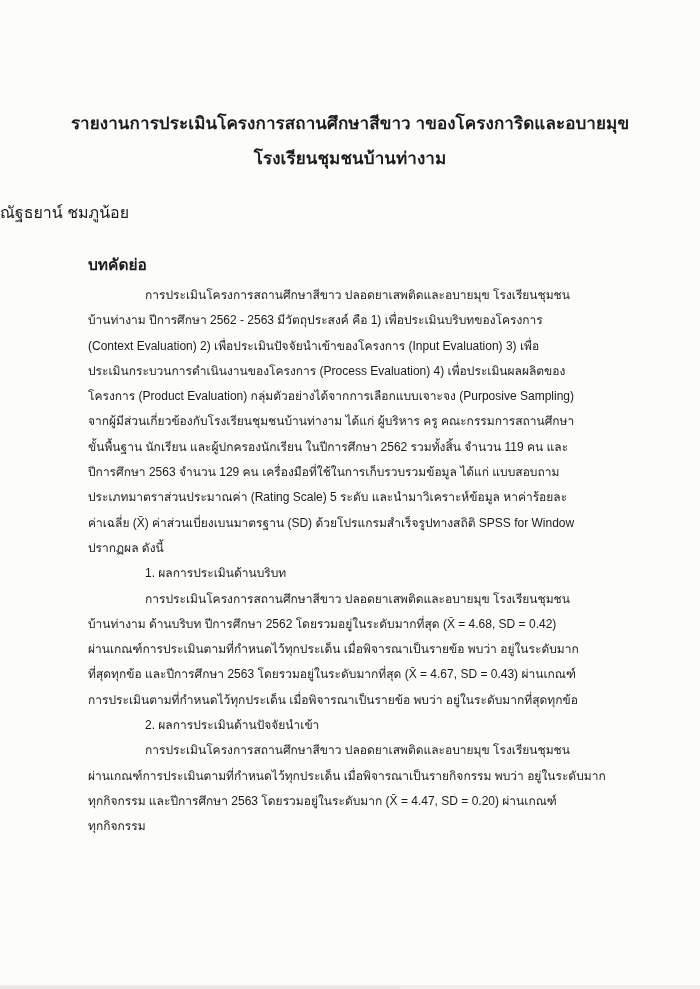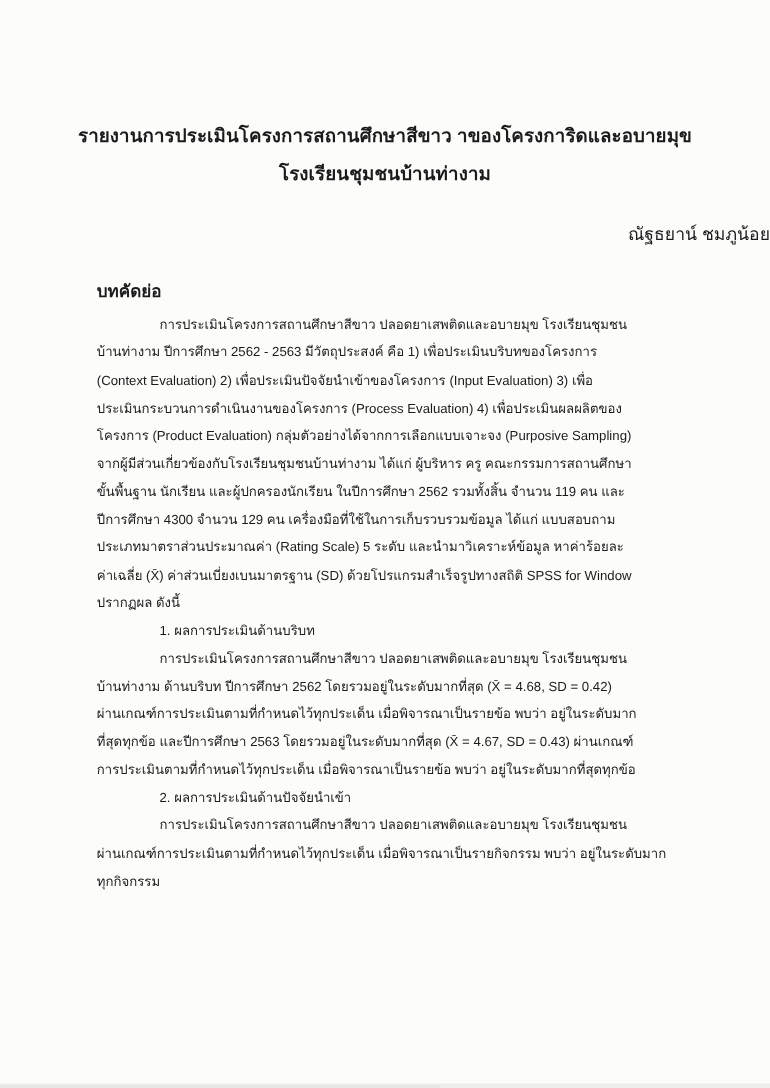--- a/index.html
+++ b/index.html
@@ -31,21 +31,21 @@
     font-weight: bold;
     font-size: 17px;
     line-height: 35px;
     letter-spacing: 0.1px;
   }
   .author {
     position: absolute;
     top: 200px;
     left: 0;
     width: 700px;
-    text-align: right;
+    text-align: left;
     font-size: 16px;
   }
   .abstract-heading {
     position: absolute;
     top: 252px;
     left: 88px;
     font-weight: bold;
     font-size: 15.5px;
   }
   .body-lines {
@@ -95,33 +95,34 @@
   <div class="abstract-heading">บทคัดย่อ</div>
 
   <div class="body-lines">
     <div class="line indent">การประเมินโครงการสถานศึกษาสีขาว ปลอดยาเสพติดและอบายมุข โรงเรียนชุมชน</div>
     <div class="line">บ้านท่างาม  ปีการศึกษา 2562 - 2563  มีวัตถุประสงค์ คือ  1) เพื่อประเมินบริบทของโครงการ</div>
     <div class="line">(Context Evaluation)  2) เพื่อประเมินปัจจัยนำเข้าของโครงการ (Input Evaluation)  3) เพื่อ</div>
     <div class="line">ประเมินกระบวนการดำเนินงานของโครงการ (Process Evaluation)  4) เพื่อประเมินผลผลิตของ</div>
     <div class="line">โครงการ (Product Evaluation) กลุ่มตัวอย่างได้จากการเลือกแบบเจาะจง (Purposive Sampling)</div>
     <div class="line">จากผู้มีส่วนเกี่ยวข้องกับโรงเรียนชุมชนบ้านท่างาม ได้แก่ ผู้บริหาร ครู คณะกรรมการสถานศึกษา</div>
     <div class="line">ขั้นพื้นฐาน  นักเรียน  และผู้ปกครองนักเรียน  ในปีการศึกษา 2562 รวมทั้งสิ้น จำนวน 119 คน และ</div>
-    <div class="line">ปีการศึกษา 4300 จำนวน 129 คน เครื่องมือที่ใช้ในการเก็บรวบรวมข้อมูล ได้แก่ แบบสอบถาม</div>
+    <div class="line">ปีการศึกษา 2563 จำนวน 129 คน เครื่องมือที่ใช้ในการเก็บรวบรวมข้อมูล ได้แก่ แบบสอบถาม</div>
     <div class="line">ประเภทมาตราส่วนประมาณค่า (Rating Scale) 5 ระดับ และนำมาวิเคราะห์ข้อมูล หาค่าร้อยละ</div>
     <div class="line">ค่าเฉลี่ย (X̄) ค่าส่วนเบี่ยงเบนมาตรฐาน (SD) ด้วยโปรแกรมสำเร็จรูปทางสถิติ SPSS for Window</div>
     <div class="line">ปรากฏผล ดังนี้</div>
     <div class="line indent">1. ผลการประเมินด้านบริบท</div>
     <div class="line indent">การประเมินโครงการสถานศึกษาสีขาว ปลอดยาเสพติดและอบายมุข โรงเรียนชุมชน</div>
     <div class="line">บ้านท่างาม ด้านบริบท ปีการศึกษา 2562 โดยรวมอยู่ในระดับมากที่สุด (X̄ = 4.68, SD = 0.42)</div>
     <div class="line">ผ่านเกณฑ์การประเมินตามที่กำหนดไว้ทุกประเด็น  เมื่อพิจารณาเป็นรายข้อ พบว่า อยู่ในระดับมาก</div>
     <div class="line">ที่สุดทุกข้อ  และปีการศึกษา 2563  โดยรวมอยู่ในระดับมากที่สุด (X̄ = 4.67, SD = 0.43) ผ่านเกณฑ์</div>
     <div class="line">การประเมินตามที่กำหนดไว้ทุกประเด็น เมื่อพิจารณาเป็นรายข้อ พบว่า อยู่ในระดับมากที่สุดทุกข้อ</div>
     <div class="line indent">2. ผลการประเมินด้านปัจจัยนำเข้า</div>
     <div class="line indent">การประเมินโครงการสถานศึกษาสีขาว ปลอดยาเสพติดและอบายมุข โรงเรียนชุมชน</div>
     <div class="line">ผ่านเกณฑ์การประเมินตามที่กำหนดไว้ทุกประเด็น เมื่อพิจารณาเป็นรายกิจกรรม พบว่า อยู่ในระดับมาก</div>
+    <div class="line">ทุกกิจกรรม  และปีการศึกษา 2563 โดยรวมอยู่ในระดับมาก (X̄ = 4.47, SD = 0.20) ผ่านเกณฑ์</div>
     <div class="line">ทุกกิจกรรม</div>
   </div>
 
   <div class="bottom-edge">
     <div class="bottom-edge-dark"></div>
   </div>
 
 </div>
 
 </body></html>

